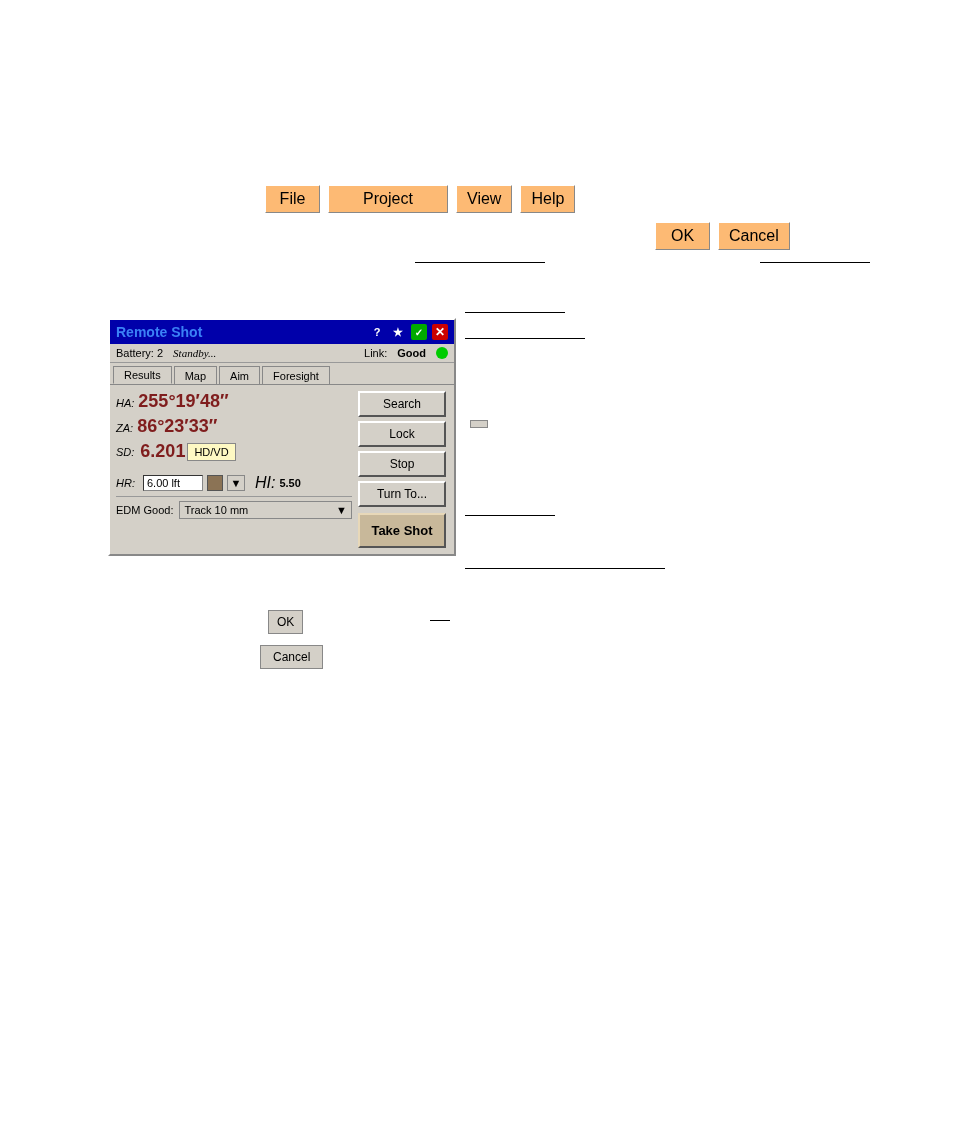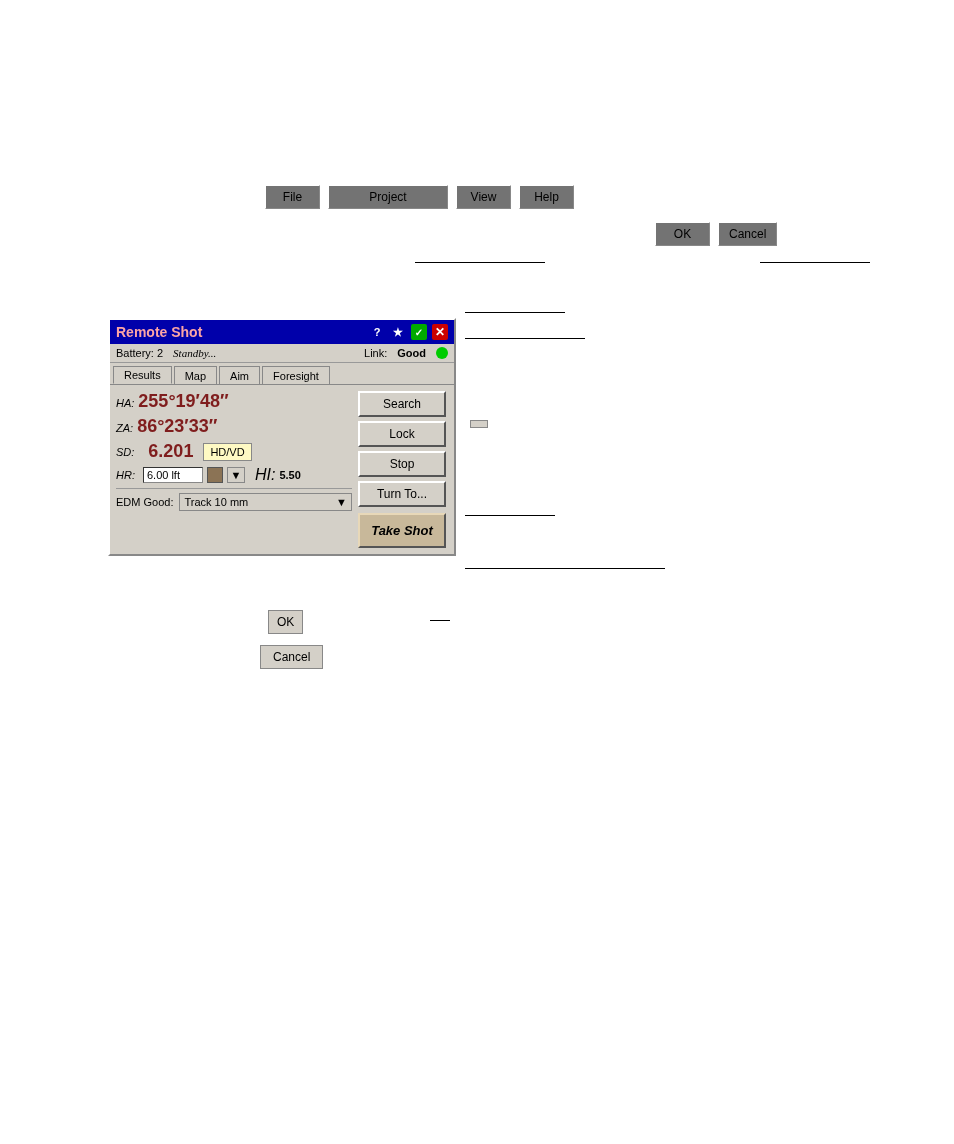--- a/index.html
+++ b/index.html
@@ -17,26 +17,26 @@
     .top-toolbar {
       position: absolute;
       top: 185px;
       left: 265px;
       display: flex;
       gap: 8px;
       align-items: center;
     }
 
     .toolbar-btn {
-      background: #737373;
+      background: #fdba74;
       border: 1px solid #888;
       border-top-color: #fff;
       border-left-color: #fff;
       padding: 4px 10px;
-      font-size: 12px;
+      font-size: 16px;
       cursor: pointer;
       min-width: 55px;
       text-align: center;
     }
     .toolbar-btn-wide {
       min-width: 120px;
     }
 
     .top-right-btns {
       position: absolute;
@@ -64,21 +64,21 @@
       color: #fff;
       padding: 4px 6px;
       display: flex;
       align-items: center;
       justify-content: space-between;
       font-size: 14px;
       font-weight: bold;
     }
 
     .dialog-titlebar-title {
-      color: #fca5a5;
+      color: #3b82f6;
     }
 
     .dialog-titlebar-icons {
       display: flex;
       gap: 5px;
       align-items: center;
     }
 
     .title-icon {
       width: 16px;
@@ -185,22 +185,22 @@
 
     .measure-value {
       font-size: 18px;
       font-weight: bold;
       color: #7f1d1d;
     }
 
     .sd-row {
       display: flex;
       align-items: center;
-      gap: 10px;
-      margin-bottom: 4px;
+      gap: 2px;
+      margin-bottom: 12px;
     }
 
     .hd-vd-btn {
       background: #fef9c3;
       border: 1px solid #888;
       padding: 2px 6px;
       font-size: 11px;
       cursor: pointer;
     }
 
@@ -288,21 +288,20 @@
       border-left-color: #e8d8b8;
       border-bottom-color: #555;
       border-right-color: #555;
       padding: 8px 8px;
       font-size: 13px;
       font-weight: bold;
       cursor: pointer;
       text-align: center;
       width: 88px;
       margin-top: 2px;
-      font-style: italic;
     }
 
     
     .bottom-btn-small {
       position: absolute;
       background: #d4d0c8;
       border: 1px solid #888;
       padding: 4px 8px;
       font-size: 12px;
       cursor: pointer;

